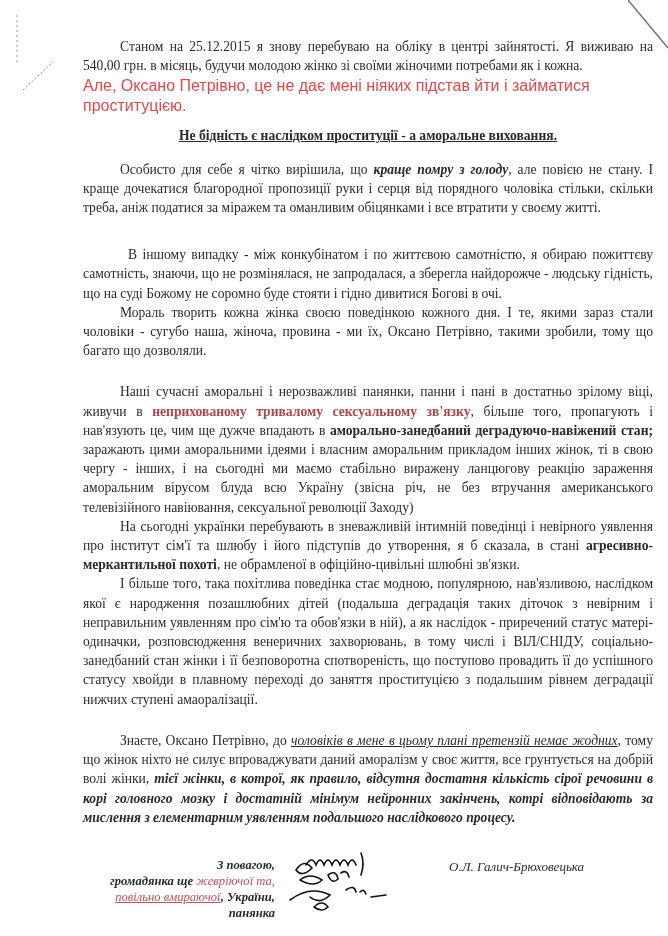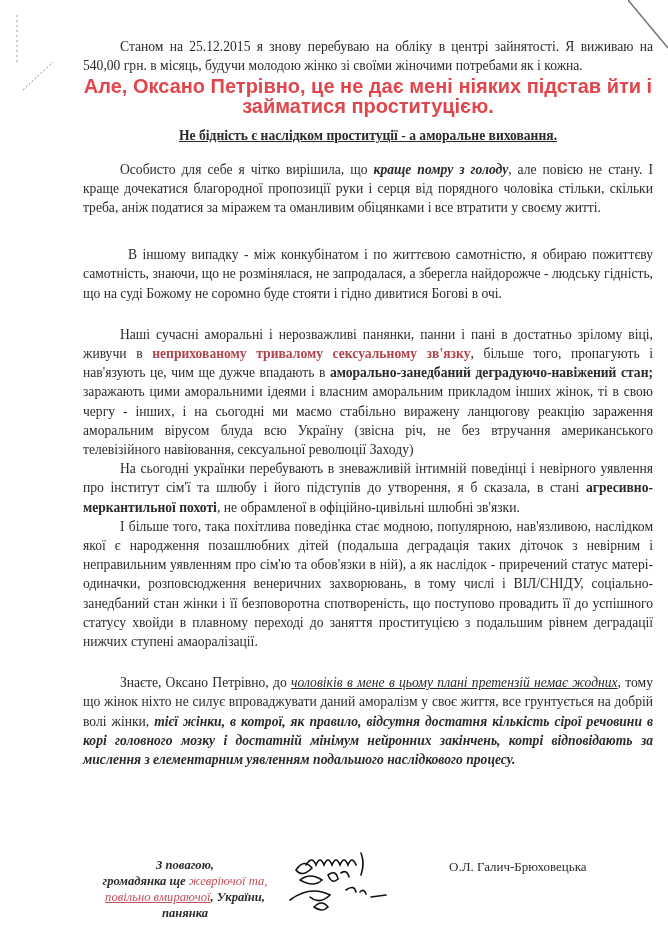--- a/index.html
+++ b/index.html
@@ -5,38 +5,38 @@
   html, body { margin:0; padding:0; }
   body {
     width:668px; height:936px; background:#ffffff; position:relative; overflow:hidden;
     font-family:"Liberation Serif","DejaVu Serif",serif; color:#2a2a2a;
   }
   .page { position:absolute; left:83px; top:37px; width:570px; font-size:13.6px; line-height:19.2px; }
   p { margin:0; text-align:justify; }
   .ind { text-indent:37px; }
   .ind2 { text-indent:45px;margin-top:28px; }
   .red-head {
-    font-family:"Liberation Sans","DejaVu Sans",sans-serif; font-weight:bold;
-    color:#e0474c; font-size:20px; text-align:center; line-height:20px; margin-top:1px;
+    font-family:"Liberation Sans","DejaVu Sans",sans-serif; font-weight:normal;
+    color:#e0474c; font-size:16px; text-align:left; line-height:20px; margin-top:1px;
   }
   .subhead { font-weight:bold; text-align:center; margin-top:10px;text-decoration:underline; }
   .gap { height:14px; }
   .gap2 { height:22px; }
   .section-head {
     font-family:"Liberation Sans","DejaVu Sans",sans-serif; font-weight:bold;
     font-size:15px; color:#1a1a1a; padding-left:19px; line-height:20px;
   }
   .b { font-weight:bold; }
   .bi { font-weight:bold; font-style:italic; }
   .ul { text-decoration:underline; font-style:italic; }
   .pink { color:#b0444c; font-weight:bold; }
   .sig { position:absolute; top:857px; left:95px; width:180px; font-style:italic; font-weight:bold;
-         font-size:12.6px; line-height:16px; text-align:center; color:#2a2a2a; }
+         font-size:12.6px; line-height:16px; text-align:right; color:#2a2a2a; }
   .sig .red { color:#c0505a; font-weight:normal; }
-  .name { position:absolute; top:859px; left:449px; font-size:13px; color:#2a2a2a; }
+  .name { position:absolute; top:859px; left:449px; font-style:italic; font-size:13px; color:#2a2a2a; }
   .signature { position:absolute; left:286px; top:845px; width:125px; height:75px; }
   .corner { position:absolute; right:0; top:0; width:40px; height:50px; }
   .margin-mark { position:absolute; left:8px; top:10px; width:45px; height:80px; }
 </style>
 </head>
 <body>
 
 <svg class="margin-mark" viewBox="0 0 45 80">
   <line x1="9" y1="5" x2="9" y2="55" stroke="#999" stroke-width="1" stroke-dasharray="2,3"></line>
   <line x1="15" y1="80" x2="45" y2="52" stroke="#888" stroke-width="1" stroke-dasharray="2,2"></line>
@@ -45,20 +45,21 @@
   <line x1="0" y1="0" x2="40" y2="48" stroke="#777" stroke-width="1.5"></line>
 </svg>
 
 <div class="page">
   <p class="ind">Станом на 25.12.2015 я знову перебуваю на обліку в центрі зайнятості. Я виживаю на 540,00 грн. в  місяць, будучи молодою жінко зі своїми жіночими потребами як і кожна.</p>
   <div class="red-head">Але, Оксано Петрівно, це не дає мені ніяких підстав йти і займатися проституцією.</div>
   <div class="subhead">Не бідність є наслідком проституції - а аморальне виховання.</div>
   <div class="gap"></div>
   <p class="ind"><span>Особисто для себе я чітко вирішила, що </span><span class="bi">краще помру з голоду</span><span>, але повією не стану. І краще дочекатися благородної пропозиції руки і серця від порядного чоловіка стільки, скільки треба, аніж податися за міражем та оманливим обіцянками і все втратити у своєму житті.</span></p>
   <p class="ind2">В іншому випадку -  між конкубінатом і по життєвою самотністю, я обираю пожиттєву самотність, знаючи, що не розмінялася, не запродалася, а зберегла найдорожче - людську гідність, що на суді Божому не соромно буде стояти і гідно дивитися Богові в очі.</p>
+  <p class="ind">Мораль творить кожна жінка своєю поведінкою кожного дня. І те, якими зараз стали чоловіки - сугубо наша, жіноча, провина - ми їх, Оксано Петрівно, такими зробили, тому що багато що дозволяли.</p>
   <div class="gap2"></div>
   <p class="ind"><span>Наші сучасні аморальні і нерозважливі панянки, панни і пані в достатньо зрілому віці, живучи в </span><span class="pink">неприхованому тривалому сексуальному зв'язку</span><span>, більше того, пропагують і нав'язують це, чим ще дужче впадають в </span><span class="b">аморально-занедбаний деградуючо-навіжений стан;</span><span> заражають цими аморальними ідеями і власним аморальним прикладом  інших жінок, ті  в свою чергу - інших, і на сьогодні ми маємо стабільно виражену ланцюгову реакцію зараження аморальним вірусом блуда всю Україну (звісна річ, не без втручання американського телевізійного навіювання, сексуальної революції Заходу)</span></p>
   <p class="ind"><span>На сьогодні українки перебувають в зневажливій інтимній поведінці і невірного уявлення про інститут сім'ї та шлюбу і його підступів до утворення, я б сказала, в стані </span><span class="b">агресивно-меркантильної похоті</span><span>, не обрамленої в офіційно-цивільні шлюбні зв'язки.</span></p>
   <p class="ind">І більше того, така похітлива поведінка стає модною, популярною, нав'язливою, наслідком якої є народження позашлюбних дітей (подальша деградація таких діточок з невірним і неправильним уявленням про сім'ю та обов'язки в ній), а як наслідок - приречений статус матері-одиначки, розповсюдження венеричних захворювань, в тому числі і ВІЛ/СНІДУ, соціально-занедбаний стан жінки і її  безповоротна спотвореність, що поступово провадить її до успішного статусу хвойди в плавному переході до заняття проституцією з подальшим рівнем деградації нижчих ступені амаоралізації.</p>
   <div class="gap2"></div>
   <p class="ind"><span>Знаєте, Оксано Петрівно, до </span><span class="ul">чоловіків в мене в цьому плані претензій немає жодних</span><span>, тому що жінок ніхто не силує впроваджувати даний аморалізм у своє життя, все грунтується на добрій волі жінки, </span><span class="bi">тієї жінки, в котрої, як правило, відсутня достатня кількість сірої речовини в корі головного мозку і достатній мінімум нейронних закінчень, котрі відповідають за мислення з елементарним уявленням подальшого наслідкового процесу.</span></p>
 </div>
 
 <div class="sig">
   <div>З повагою,</div>

